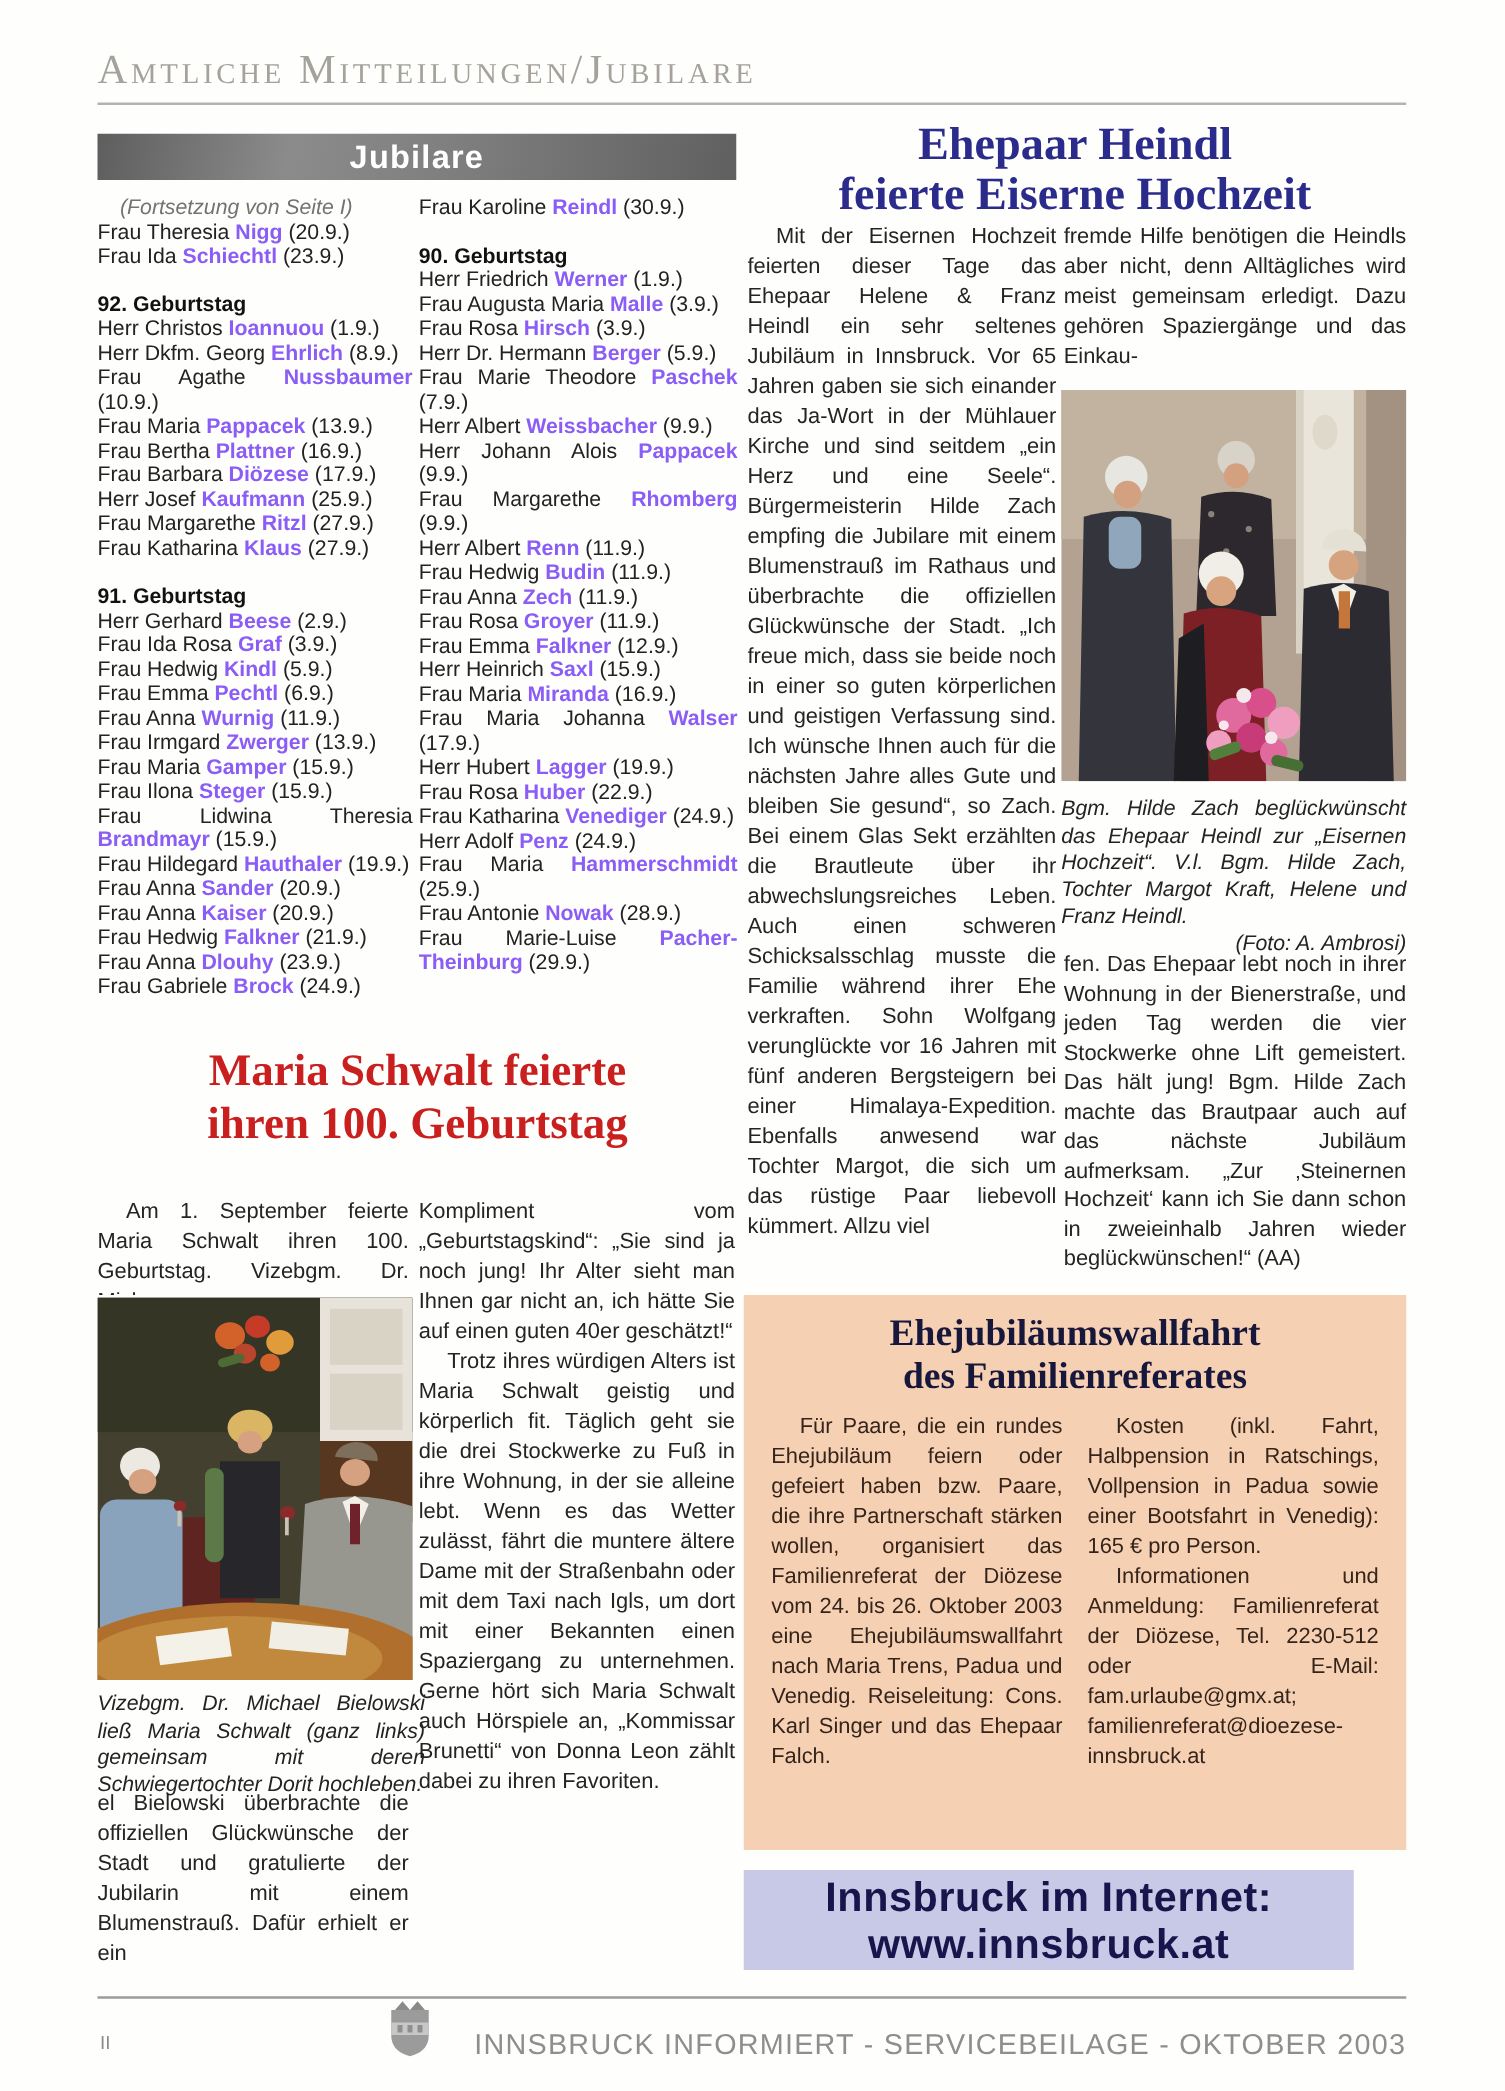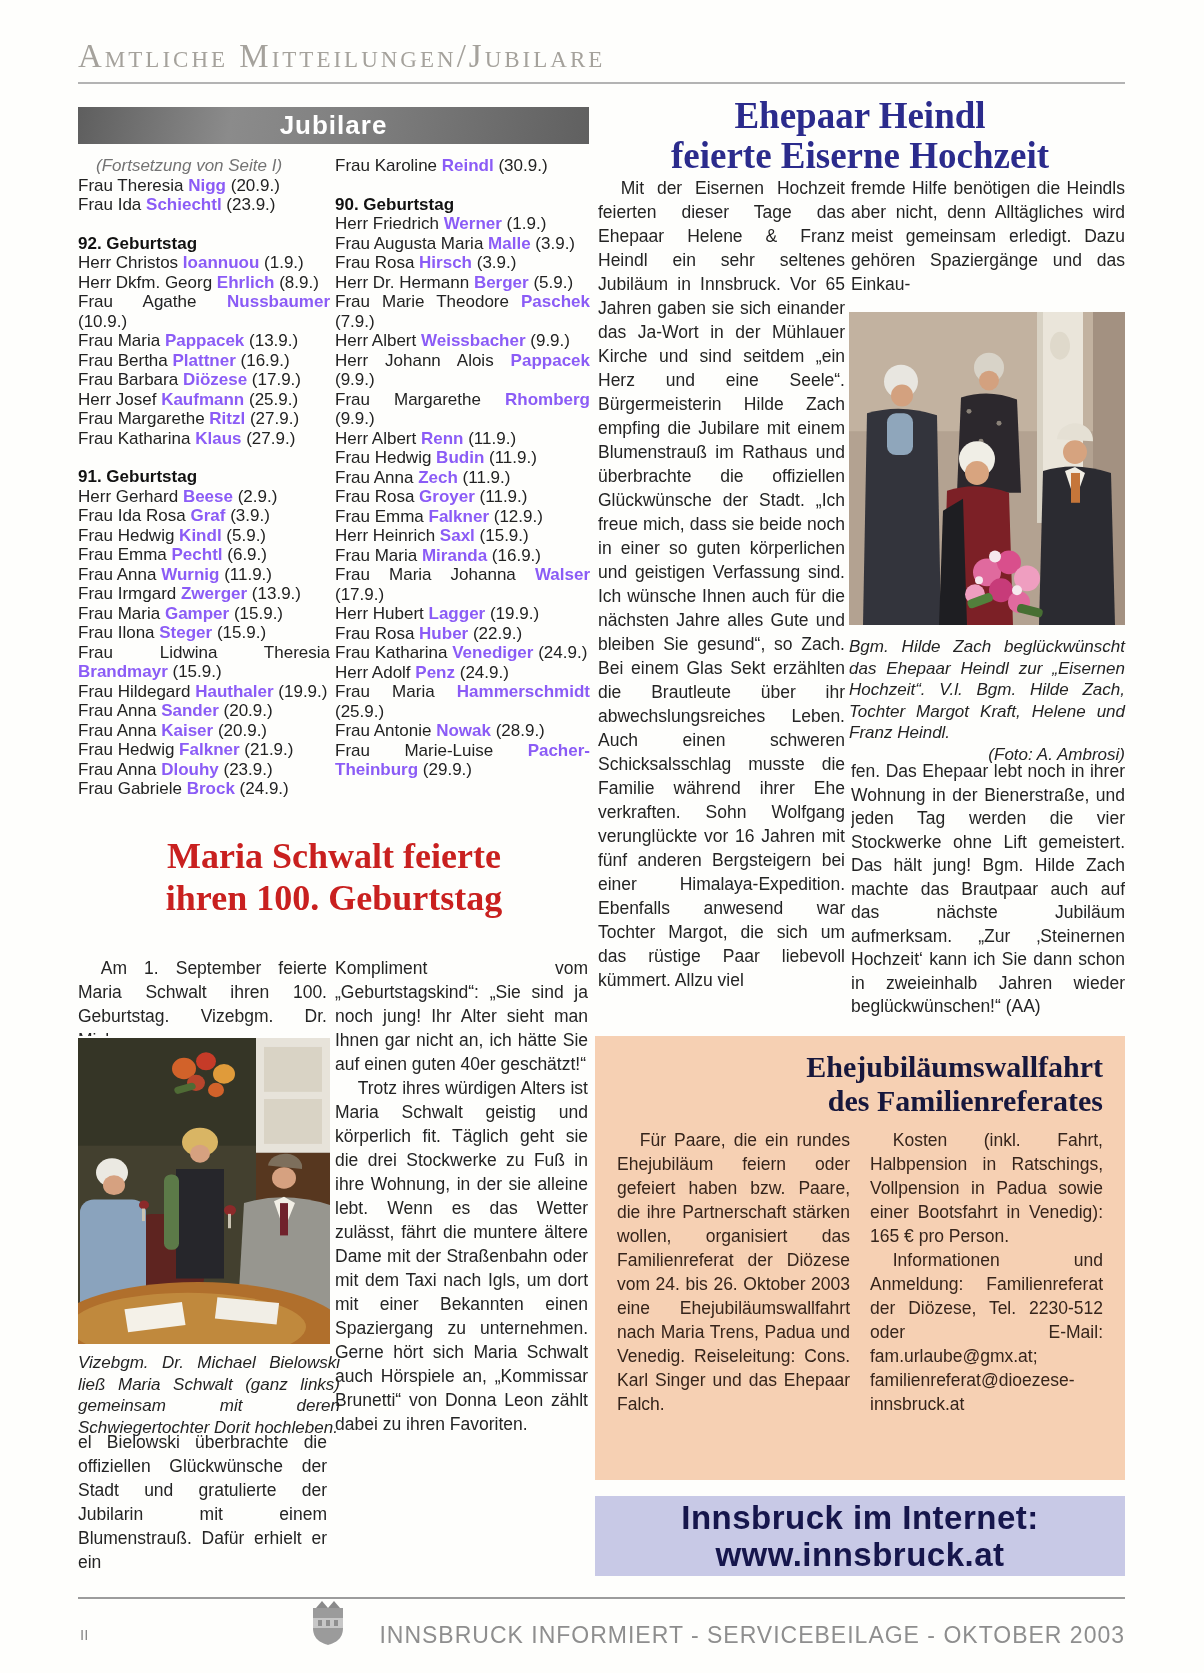--- a/index.html
+++ b/index.html
@@ -47,29 +47,29 @@
   #heindl-photo{left:849px;top:312px;width:276px;height:313px;}
   #schwalt-photo{left:78px;top:1038px;width:252px;height:306px;}
   .caption{position:absolute;font-style:italic;font-size:17px;line-height:21.5px;text-align:justify;color:#232323;}
   #heindl-caption-wrap{left:849px;top:636px;width:276px;}
   .credit{text-align:right;font-style:italic;}
   #schwalt-caption-wrap{left:78px;top:1352px;width:262px;}
 
   
   #wallfahrt{position:absolute;left:595px;top:1036px;width:530px;height:444px;background:#f6d0b3;
              box-sizing:border-box;padding:14px 22px 0 22px;}
-  .wallfahrt-title{text-align:right;font-family:"Liberation Serif",serif;font-weight:bold;
+  .wallfahrt-title{text-align:center;font-family:"Liberation Serif",serif;font-weight:bold;
                    font-size:30px;line-height:34px;color:#17173c;margin:0;}
   .wallfahrt-cols{display:flex;gap:20px;margin-top:10px;}
   .wallfahrt-cols .wcol{position:static;width:50%;height:352px;overflow:hidden;
                         font-size:17.5px;line-height:24px;text-align:justify;color:#35241b;}
   .wallfahrt-cols .wcol p{margin:0;text-indent:1.3em;}
 
   
-  #internet{position:absolute;left:595px;top:1496px;width:530px;height:80px;background:#c8c9e6;
+  #internet{position:absolute;left:595px;top:1496px;width:488px;height:80px;background:#c8c9e6;
             display:flex;flex-direction:column;align-items:center;justify-content:center;}
   #internet .l{font-weight:bold;font-size:33px;line-height:37px;color:#16164c;letter-spacing:0.5px;}
 
   
   #footer-rule{position:absolute;left:78px;top:1597px;width:1047px;height:2px;background:#9c9c9c;}
   #page-num{position:absolute;left:80px;top:1626px;font-size:15px;color:#8a8a8a;}
   #crest{position:absolute;left:310px;top:1600px;}
   #footer-text{position:absolute;right:79px;top:1622px;font-size:23px;color:#8e8e8e;letter-spacing:1px;}
 </style>
 </head>

